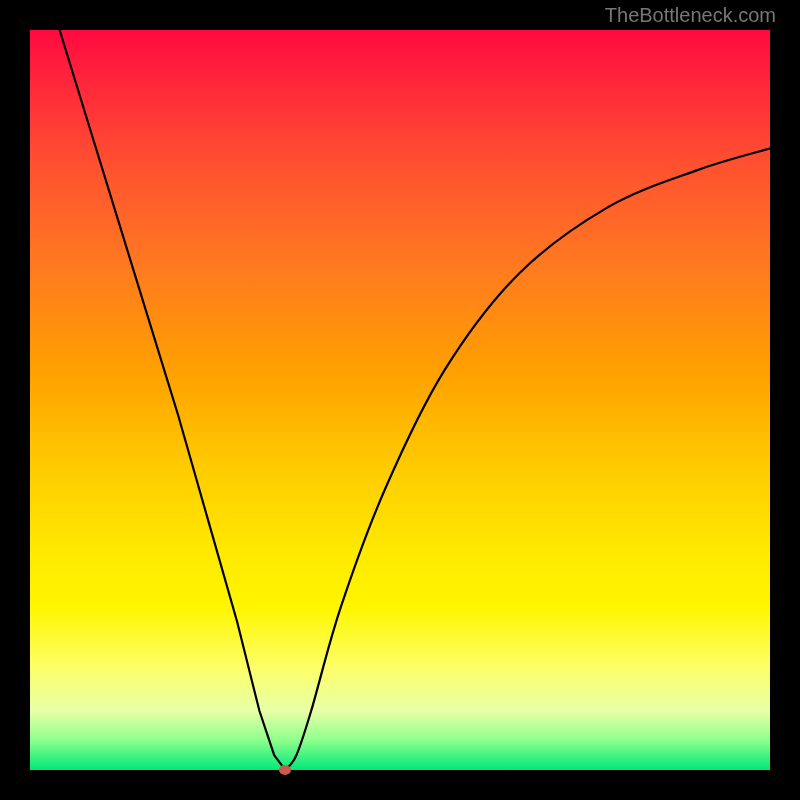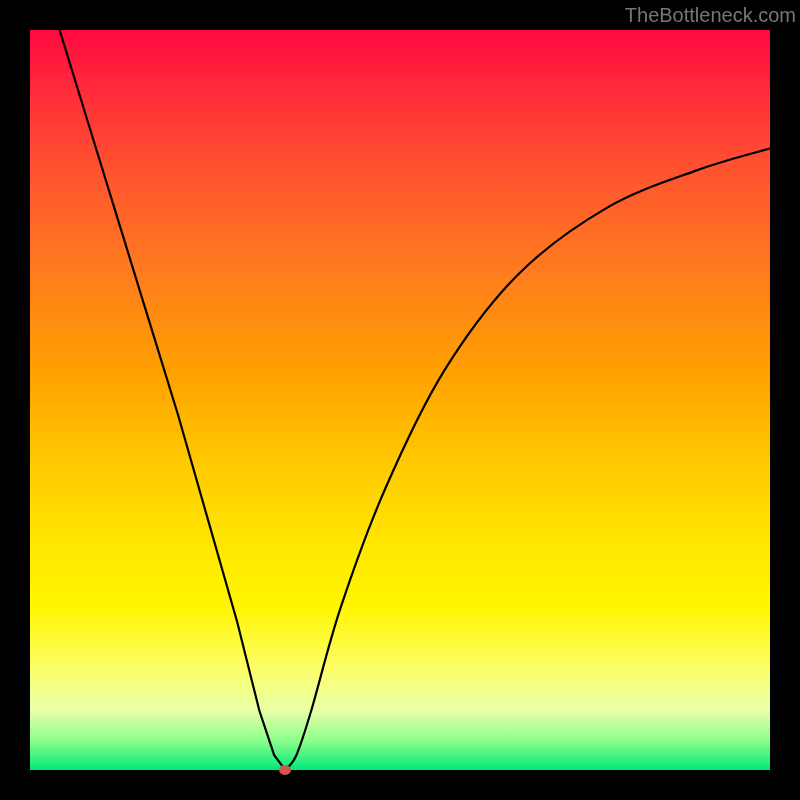--- a/index.html
+++ b/index.html
@@ -8,21 +8,21 @@
     width: 800px;
     height: 800px;
     background: #000;
     position: relative;
     overflow: hidden;
     font-family: Arial, sans-serif;
   }
   .watermark {
     position: absolute;
     top: 4px;
-    right: 4px;
+    right: 24px;
     color: #777;
     font-size: 20px;
     z-index: 10;
   }
   .plot-area {
     position: absolute;
     left: 30px;
     top: 30px;
     width: 740px;
     height: 740px;

